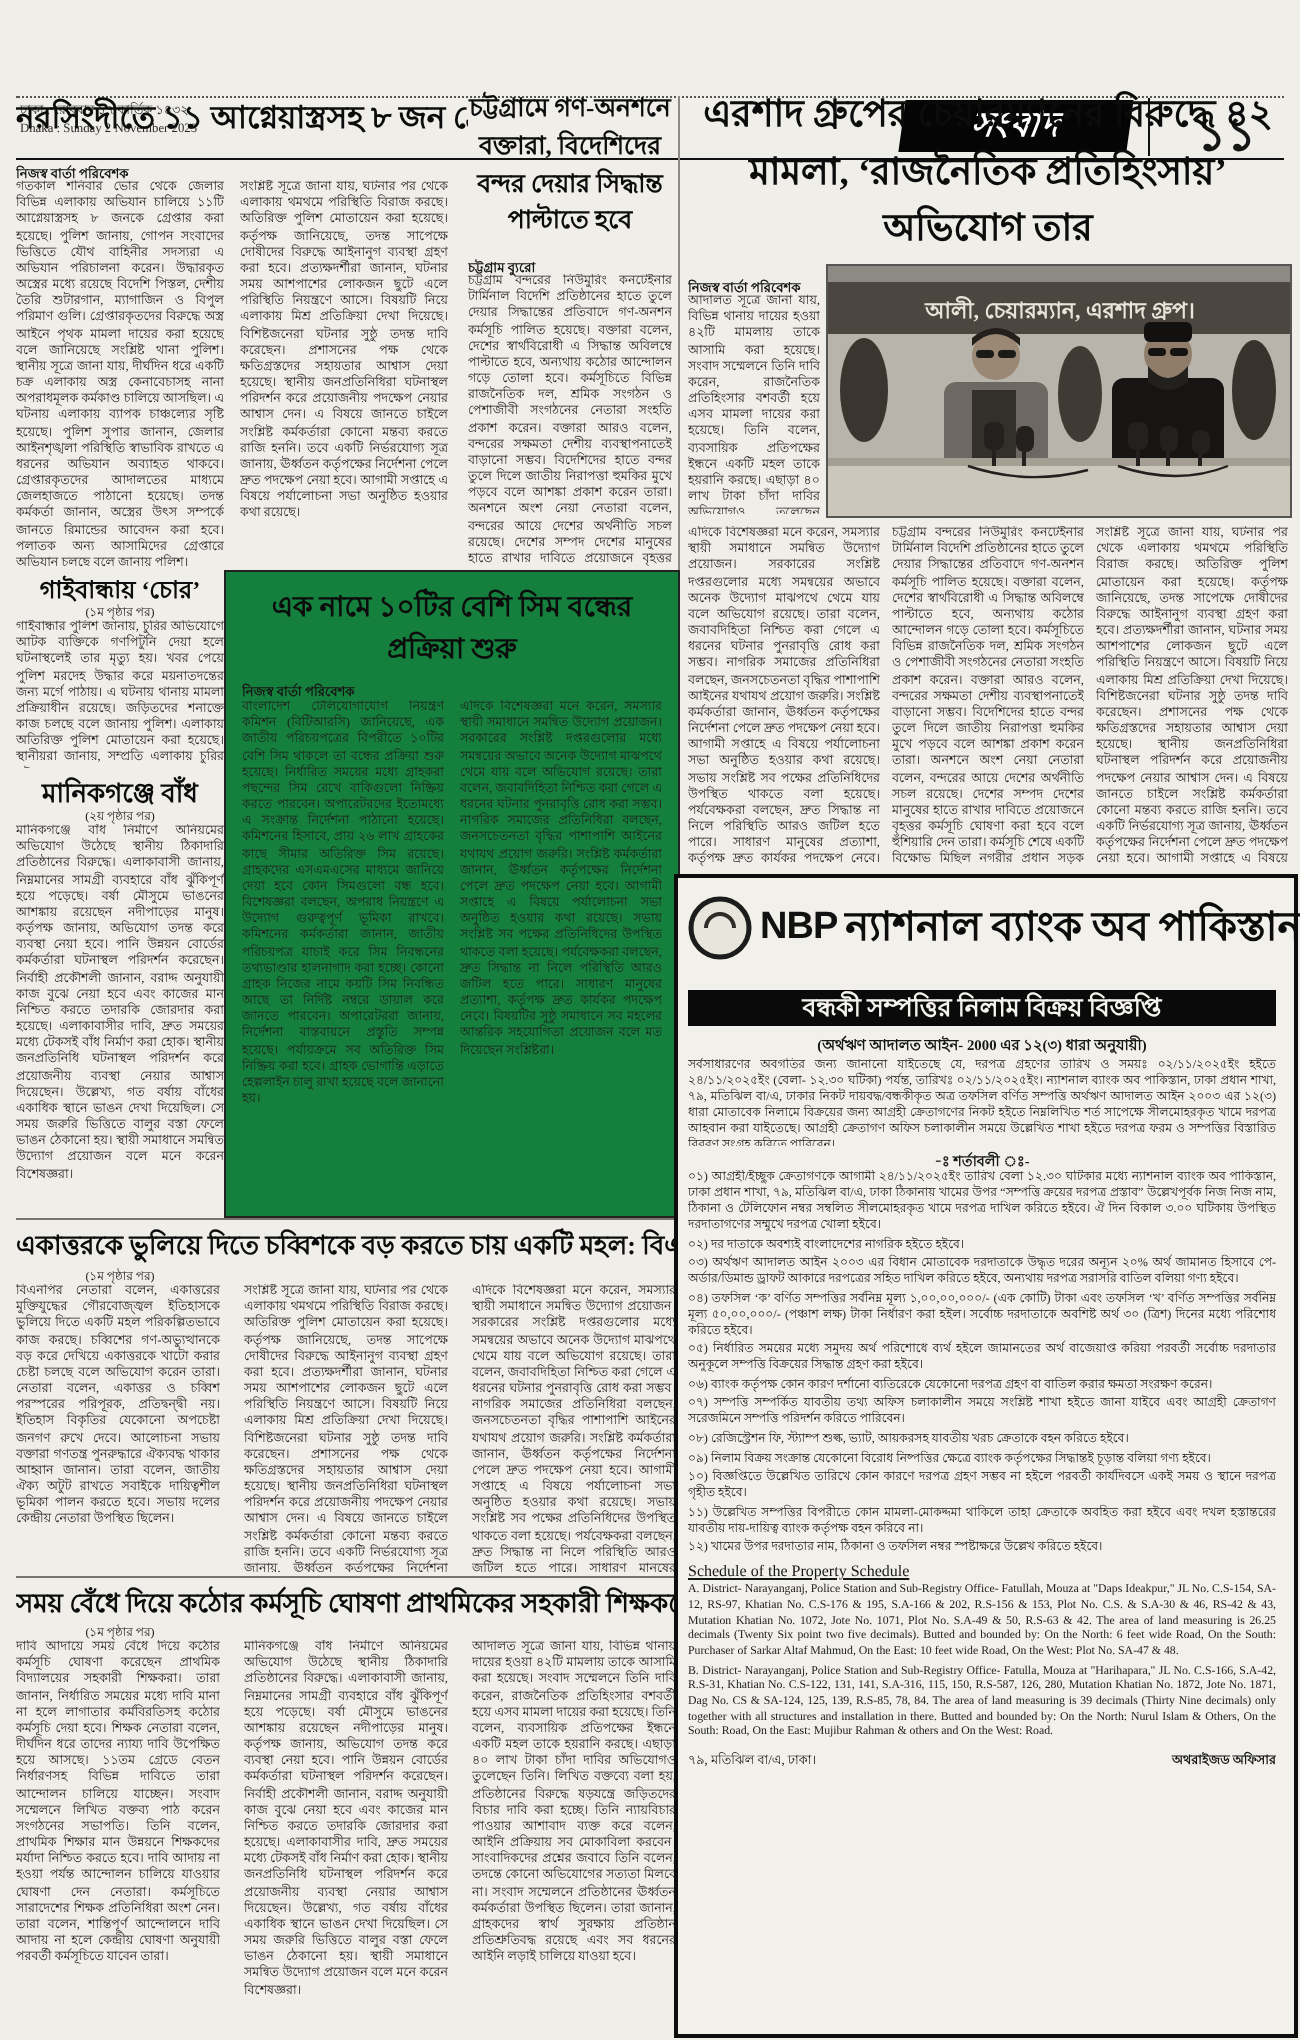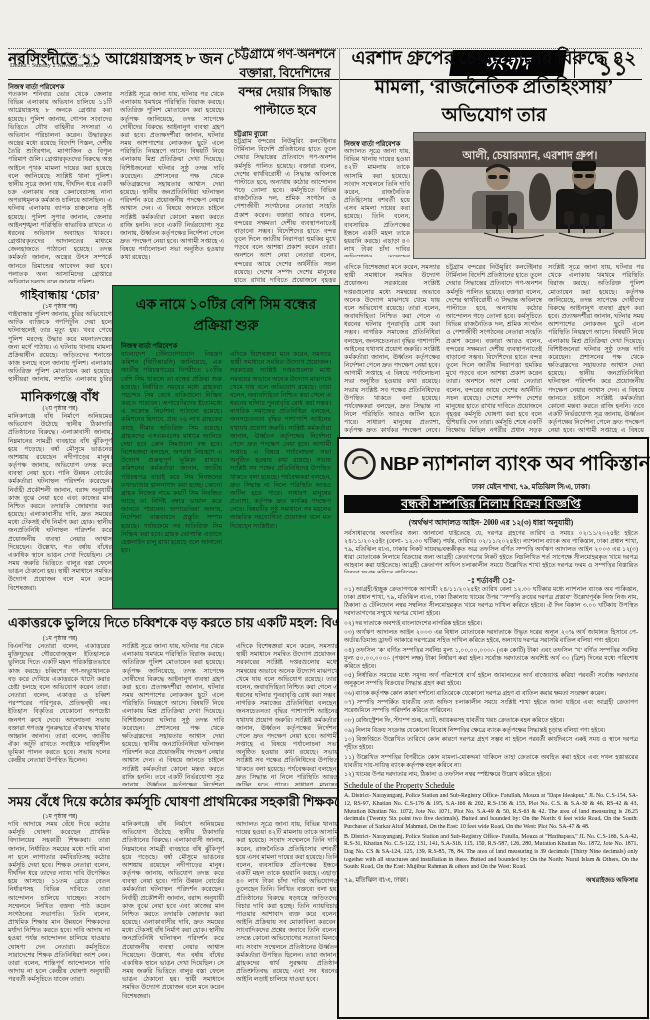--- a/index.html
+++ b/index.html
@@ -13,21 +13,21 @@
   .hl-left{font-weight:bold;text-align:left;color:#0c0c0c;white-space:nowrap;overflow:hidden;}
   .rule-v{border-left:1px solid #8d8a84;width:0;}
   .rule-h{border-top:1px solid #77746e;height:0;}
   .date-line{font-size:6.4px;line-height:1.35;color:#2a2a2a;white-space:nowrap;}
   .masthead{background:#050505;color:#fff;font-family:"DejaVu Sans","Liberation Sans",sans-serif;
             font-weight:bold;font-style:italic;font-size:17px;text-align:center;line-height:24px;
             transform:skewX(-8deg);letter-spacing:1px;box-shadow:0 0 0 1px #050505;}
   .pagenum{font-weight:bold;font-size:23px;text-align:center;font-family:"DejaVu Sans",sans-serif;}
   .boxart{border:1.2px solid #222;background:#15803d;}
   .ad{border:2px solid #0d0d0d;background:#f2f0ea;}
-  .ad-bar{background:#0a0a0a;color:#f5f3ee;font-weight:bold;text-align:center;text-decoration:underline;}
+  .ad-bar{background:#0a0a0a;color:#f5f3ee;font-weight:bold;text-align:center;}
   .ad-tiny{font-size:6.1px;line-height:1.32;text-align:justify;color:#1b1b1b;}
   .cond{margin-bottom:1.5px;}
   .sched{font-size:5.9px;line-height:1.3;text-align:justify;color:#1b1b1b;margin-top:2px;}
   .flexrow{display:flex;align-items:center;}
 </style>
 </head>
 <body>
 
 <div id="page">
 
@@ -141,21 +141,20 @@
       <span style="display:inline-block;width:32px;height:32px;">
         <svg width="32" height="32" viewBox="0 0 32 32" xmlns="http://www.w3.org/2000/svg">
           <circle cx="16" cy="16" r="14.5" fill="#e8e5dd" stroke="#1c1c1c" stroke-width="2.5"></circle>
           <path d="M16 4 a12 12 0 0 1 0 24 a7 7 0 0 0 0-24z" fill="#2e2c29"></path>
           <path d="M9 16 a7 7 0 0 1 14 0" fill="none" stroke="#2e2c29" stroke-width="2"></path>
         </svg>
       </span>
       <span style="font-family:'Liberation Sans',sans-serif;font-weight:bold;font-size:19px;letter-spacing:-0.5px;margin:0 4px 0 4px;color:#111;">NBP</span>
       <span style="font-weight:bold;font-size:20px;white-space:nowrap;color:#0c0c0c;">ন্যাশনাল ব্যাংক অব পাকিস্তান</span>
     </div>
-    <div class="abs" style="left:80px;top:42px;width:224px;text-align:center;font-size:7px;font-weight:bold;">ঢাকা মেইন শাখা, ৭৯, মতিঝিল সি/এ, ঢাকা।</div>
     <div class="abs ad-bar" style="left:5px;top:56px;width:294px;height:18px;font-size:12.5px;line-height:18px;">বন্ধকী সম্পত্তির নিলাম বিক্রয় বিজ্ঞপ্তি</div>
     <div class="abs" style="left:0;top:78px;width:304px;text-align:center;font-size:7.4px;font-weight:bold;">(অর্থঋণ আদালত আইন- 2000 এর ১২(৩) ধারা অনুযায়ী)</div>
     <div class="abs ad-tiny" style="left:5px;top:90px;width:294px;height:44px;overflow:hidden;">সর্বসাধারণের অবগতির জন্য জানানো যাইতেছে যে, দরপত্র গ্রহণের তারিখ ও সময়ঃ ০২/১১/২০২৫ইং হইতে ২৪/১১/২০২৫ইং (বেলা- ১২.৩০ ঘটিকা) পর্যন্ত, তারিখঃ ০২/১১/২০২৫ইং। ন্যাশনাল ব্যাংক অব পাকিস্তান, ঢাকা প্রধান শাখা, ৭৯, মতিঝিল বা/এ, ঢাকার নিকট দায়বদ্ধ/বন্ধকীকৃত অত্র তফসিল বর্ণিত সম্পত্তি অর্থঋণ আদালত আইন ২০০৩ এর ১২(৩) ধারা মোতাবেক নিলামে বিক্রয়ের জন্য আগ্রহী ক্রেতাগণের নিকট হইতে নিম্নলিখিত শর্ত সাপেক্ষে সীলমোহরকৃত খামে দরপত্র আহবান করা যাইতেছে। আগ্রহী ক্রেতাগণ অফিস চলাকালীন সময়ে উল্লেখিত শাখা হইতে দরপত্র ফরম ও সম্পত্তির বিস্তারিত বিবরণ সংগ্রহ করিতে পারিবেন।</div>
     <div class="abs" style="left:0;top:136px;width:304px;text-align:center;font-size:7.2px;font-weight:bold;">-ঃ শর্তাবলী ঃ-</div>
     <div class="abs" style="left:5px;top:146px;width:294px;height:426px;overflow:hidden;">
       <div class="ad-tiny cond">০১) আগ্রহী/ইচ্ছুক ক্রেতাগণকে আগামী ২৪/১১/২০২৫ইং তারিখ বেলা ১২.৩০ ঘটিকার মধ্যে ন্যাশনাল ব্যাংক অব পাকিস্তান, ঢাকা প্রধান শাখা, ৭৯, মতিঝিল বা/এ, ঢাকা ঠিকানায় খামের উপর “সম্পত্তি ক্রয়ের দরপত্র প্রস্তাব” উল্লেখপূর্বক নিজ নিজ নাম, ঠিকানা ও টেলিফোন নম্বর সম্বলিত সীলমোহরকৃত খামে দরপত্র দাখিল করিতে হইবে। ঐ দিন বিকাল ৩.০০ ঘটিকায় উপস্থিত দরদাতাগণের সম্মুখে দরপত্র খোলা হইবে।</div>
       <div class="ad-tiny cond">০২) দর দাতাকে অবশ্যই বাংলাদেশের নাগরিক হইতে হইবে।</div>
       <div class="ad-tiny cond">০৩) অর্থঋণ আদালত আইন ২০০৩ এর বিধান মোতাবেক দরদাতাকে উদ্ধৃত দরের অন্যূন ২০% অর্থ জামানত হিসাবে পে-অর্ডার/ডিমান্ড ড্রাফট আকারে দরপত্রের সহিত দাখিল করিতে হইবে, অন্যথায় দরপত্র সরাসরি বাতিল বলিয়া গণ্য হইবে।</div>
       <div class="ad-tiny cond">০৪) তফসিল ‘ক’ বর্ণিত সম্পত্তির সর্বনিম্ন মূল্য ১,০০,০০,০০০/- (এক কোটি) টাকা এবং তফসিল ‘খ’ বর্ণিত সম্পত্তির সর্বনিম্ন মূল্য ৫০,০০,০০০/- (পঞ্চাশ লক্ষ) টাকা নির্ধারণ করা হইল। সর্বোচ্চ দরদাতাকে অবশিষ্ট অর্থ ৩০ (ত্রিশ) দিনের মধ্যে পরিশোধ করিতে হইবে।</div>
       <div class="ad-tiny cond">০৫) নির্ধারিত সময়ের মধ্যে সমুদয় অর্থ পরিশোধে ব্যর্থ হইলে জামানতের অর্থ বাজেয়াপ্ত করিয়া পরবর্তী সর্বোচ্চ দরদাতার অনুকূলে সম্পত্তি বিক্রয়ের সিদ্ধান্ত গ্রহণ করা হইবে।</div>

